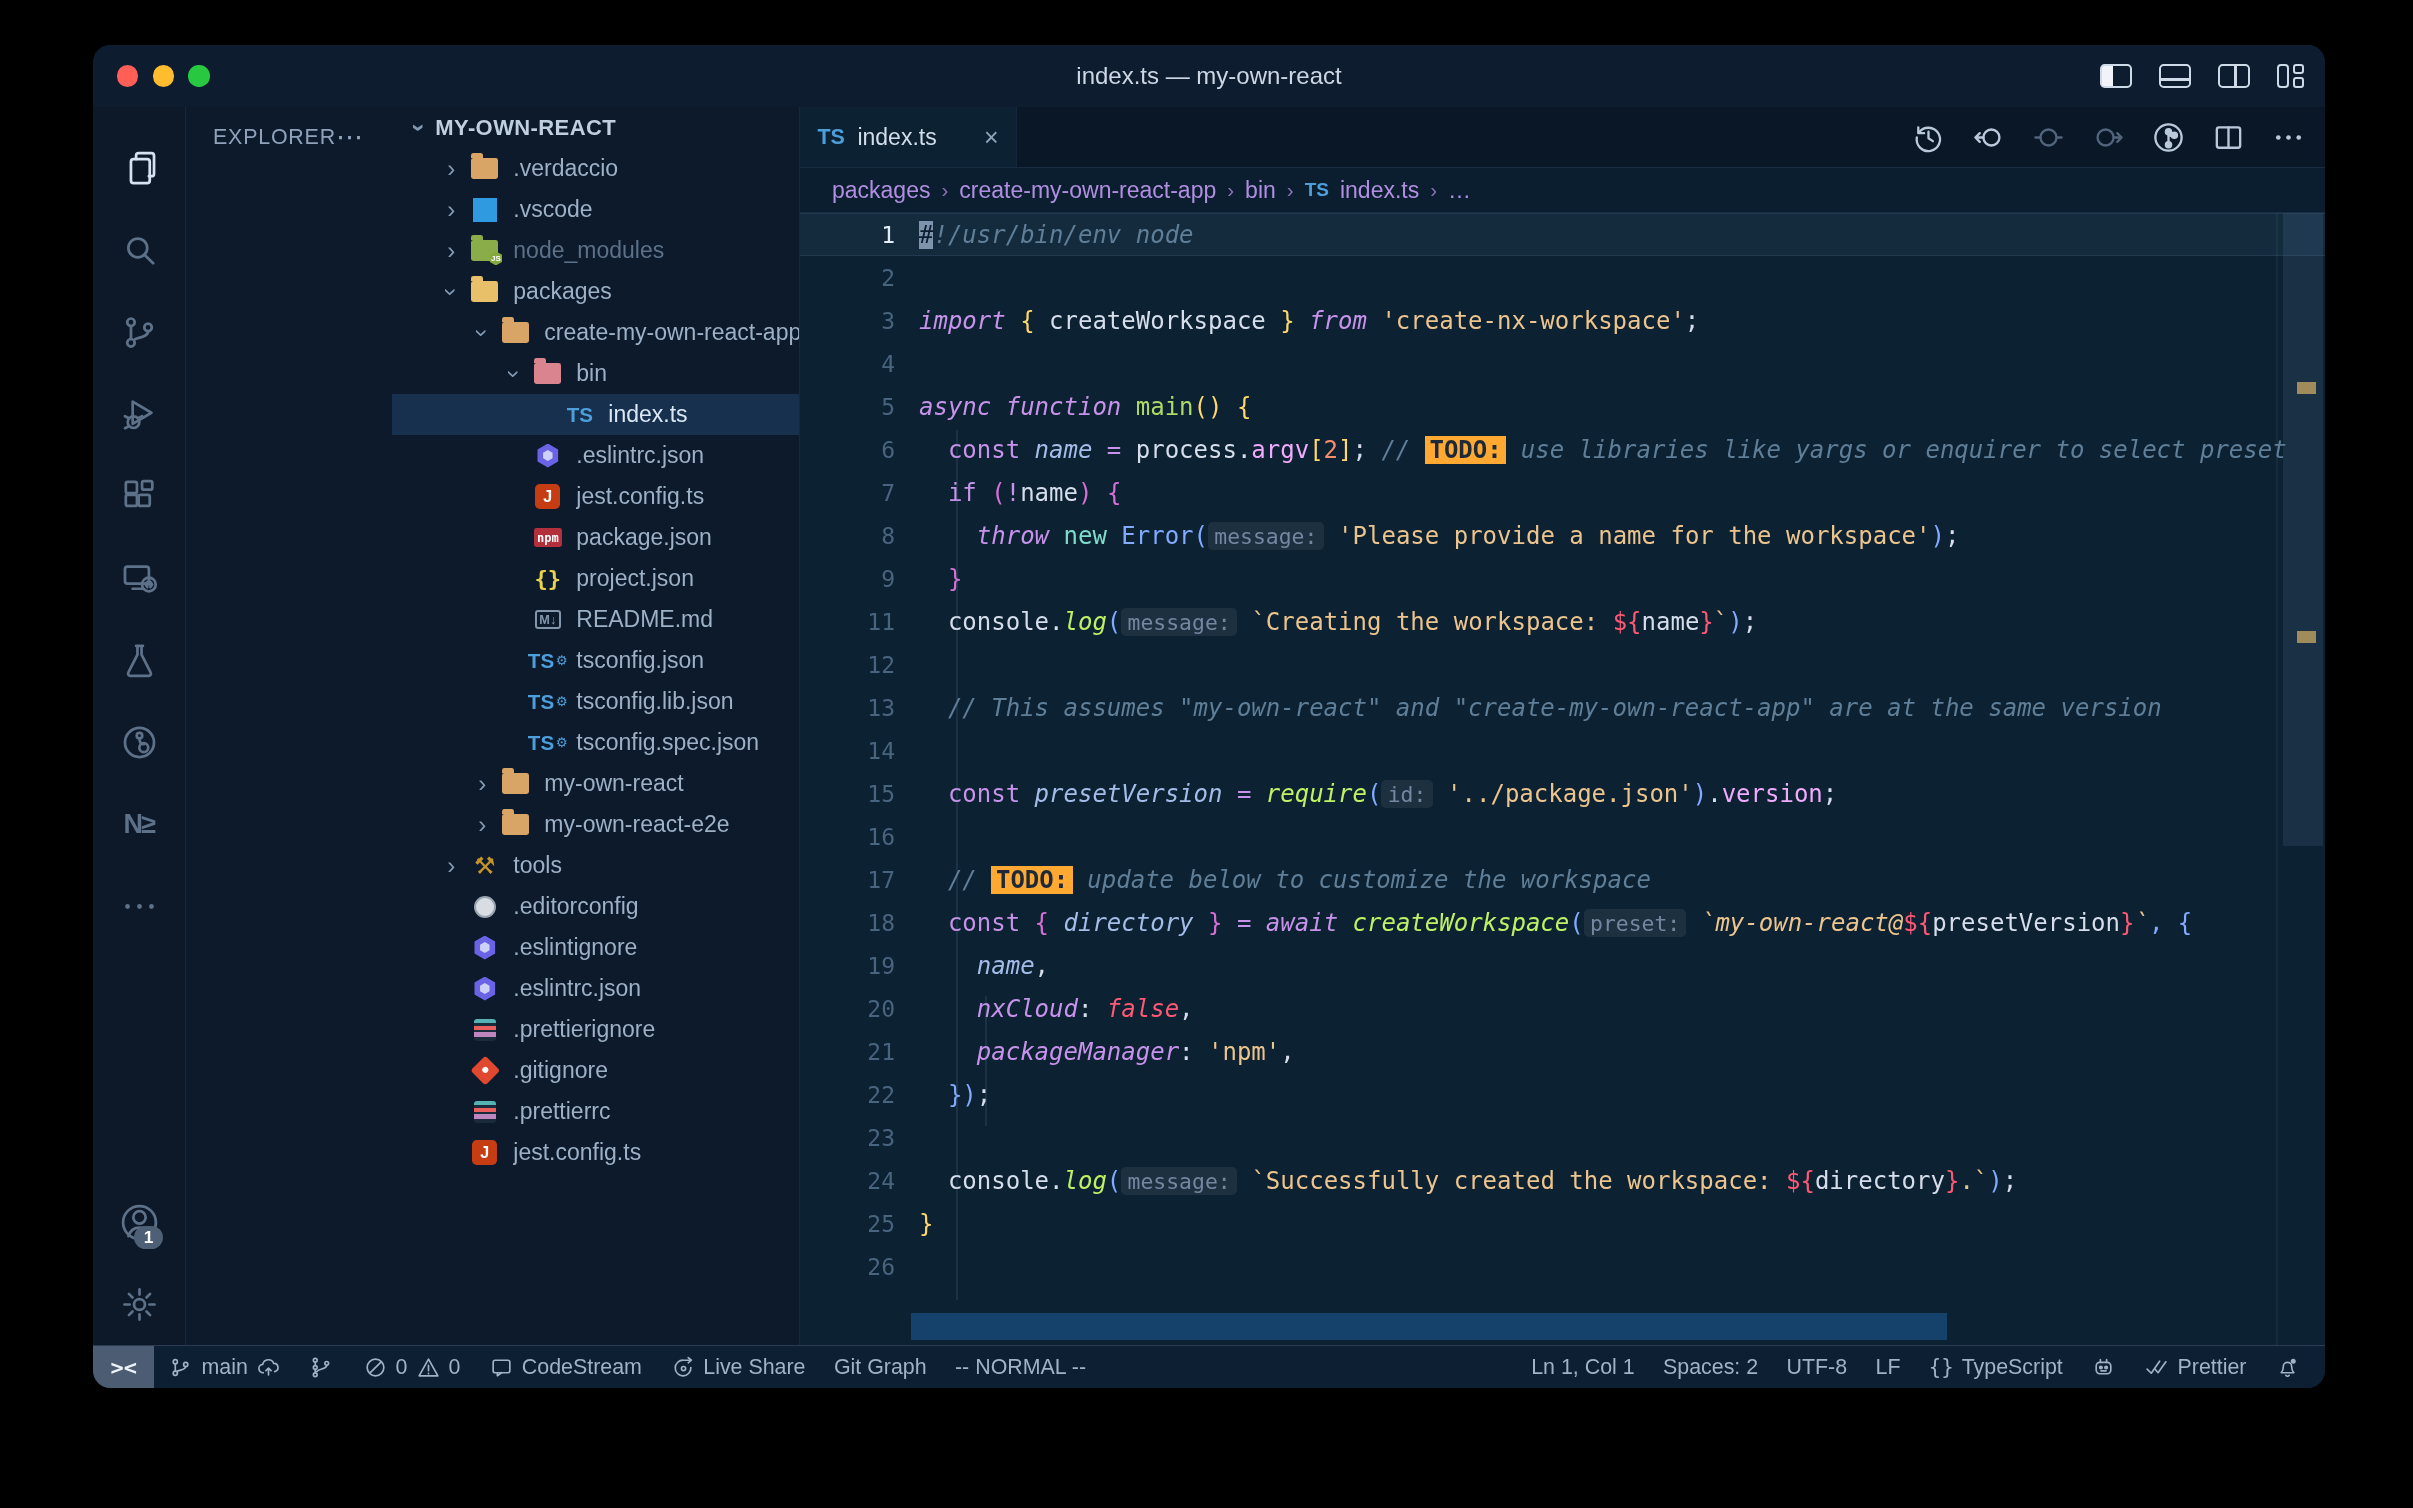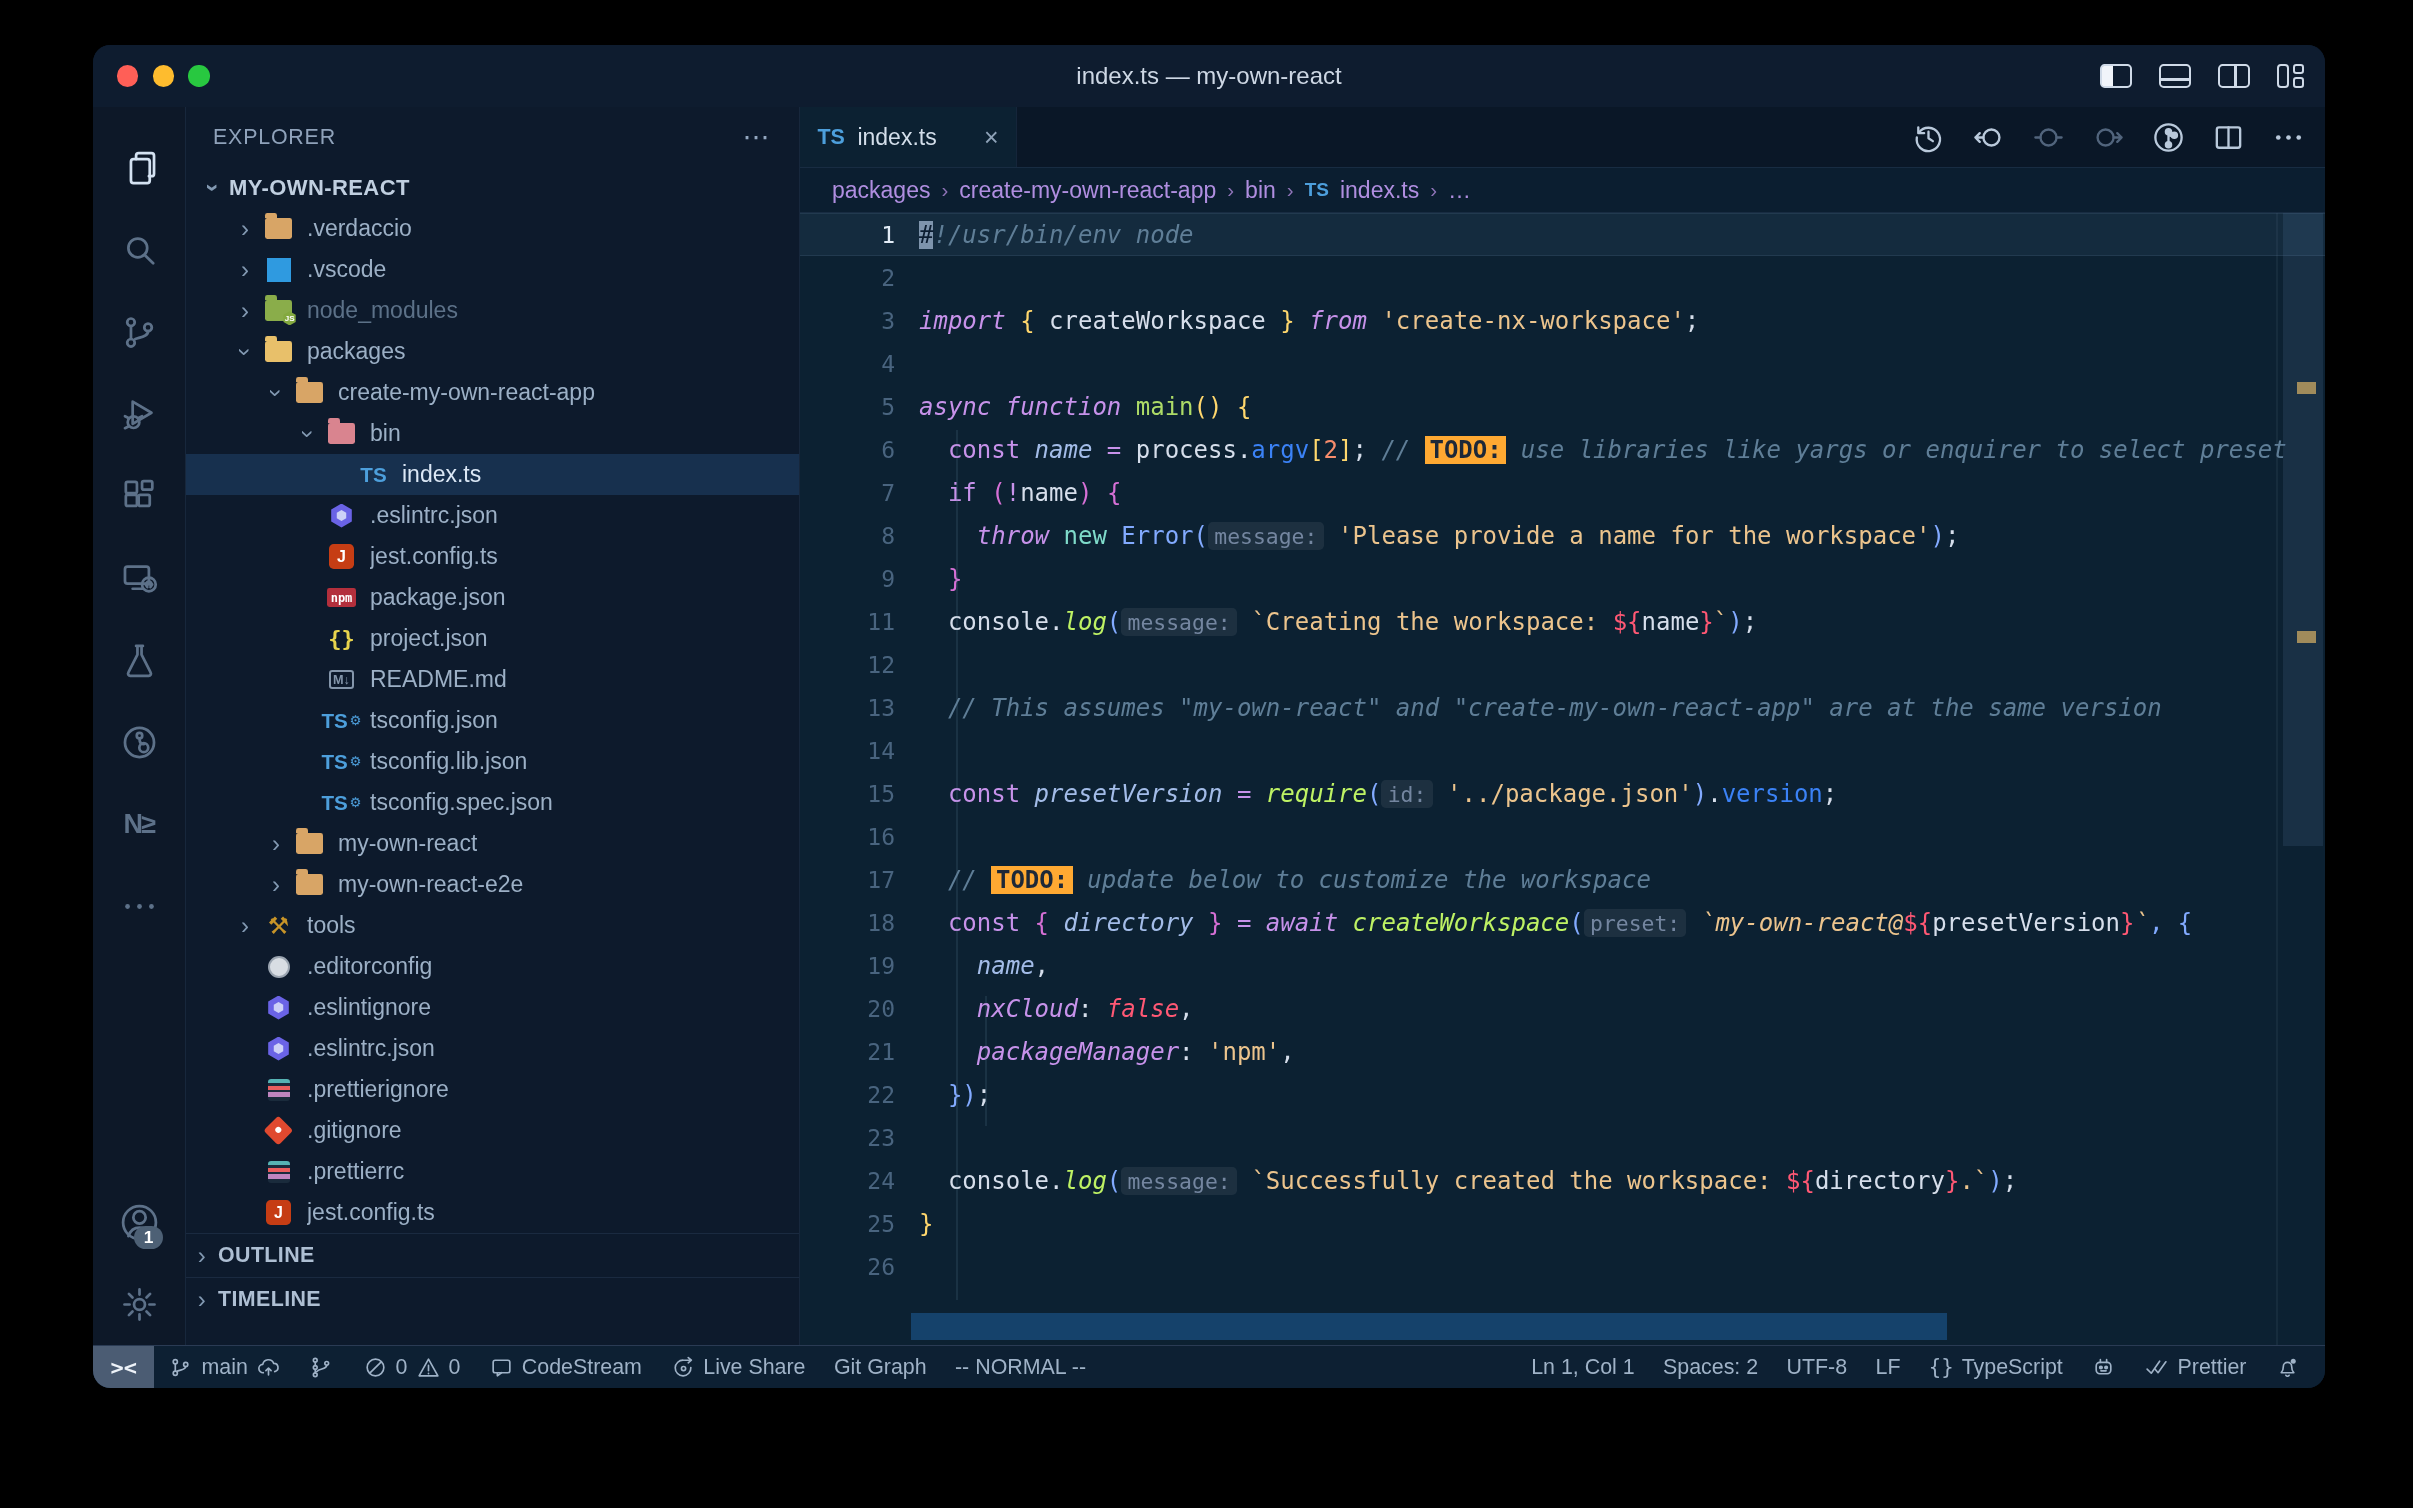--- a/index.html
+++ b/index.html
@@ -33,21 +33,21 @@
     display:flex; flex-direction:column; align-items:center; padding-top:20.6px; }
   .act-item { width:51px; height:82px; display:flex; align-items:center; justify-content:center; color:#5d7189; position:relative; cursor:pointer; }
   .act-item.active { color:#d4e2f2; }
   .act-item svg { width:41px; height:41px; }
   .act-spacer { flex:1; }
   .act-badge { position:absolute; right:1.6px; bottom:14.2px; background:#4d6075; color:#fff; font-size:17.4px; font-weight:bold;
     border-radius:14.2px; padding:0.8px 9.5px; }
   .nx-glyph { font-size:27px; font-weight:bold; letter-spacing:-1.6px; font-family:"Liberation Sans",sans-serif; }
 
   
-  .sidebar { width:614px; flex:0 0 614px; background:#0d1a2c; border-right:0.8px solid #17273c; display:flex; flex-direction:column; overflow:hidden; }
+  .sidebar { width:614px; flex:0 0 614px; background:#0d1a2c; border-right:0.8px solid #17273c; display:flex; overflow:hidden; }
   .sb-header { height:60px; flex:0 0 60px; display:flex; align-items:center; padding:0 27px; color:#8fa2ba; font-size:21.4px; letter-spacing:0.8px; }
   .sb-header .dots { margin-left:auto; color:#93a7c0; font-size:27px; letter-spacing:2.4px; cursor:pointer; }
   .tree { flex:0 0 auto; }
   .trow { height:41px; display:flex; align-items:center; font-size:23px; color:#9cb0c6; cursor:pointer; white-space:nowrap; }
   .trow.selected { background:#17304e; color:#dbe7f5; }
   .trow.dim { color:#5c7188; }
   .trow.rootrow { font-weight:bold; color:#c0cfe0; font-size:22px; letter-spacing:0.4px; }
   .chev { width:32px; flex:0 0 32px; text-align:center; color:#8299b2; font-size:24px; }
   .chev.exp { transform:rotate(90deg); }
   .spacer34 { width:32px; flex:0 0 32px; }
@@ -96,21 +96,21 @@
   .code-area { position:relative; flex:1; overflow:hidden; font-family:"DejaVu Sans Mono",monospace; font-size:24px; }
   .cline { height:43px; display:flex; align-items:center; position:relative; }
   .cline.current { background:rgba(110,145,185,.09); box-shadow:inset 0 0.8px 0 rgba(130,160,195,.18), inset 0 -0.8px 0 rgba(130,160,195,.18); }
   .gut { width:119px; flex:0 0 119px; text-align:right; padding-right:24px; color:#49647f; font-size:23px; user-select:none; }
   .cline.current .gut { color:#e2ecf7; }
   .ctext { white-space:pre; flex:1; overflow:hidden; color:#d6deeb; letter-spacing:0; }
   
   .cm{color:#5f7e97;font-style:italic} .k{color:#c792ea} .ki{color:#c792ea;font-style:italic}
   .w{color:#d6deeb} .vi{color:#a3bce8;font-style:italic} .pk{color:#c792ea;font-style:italic}
   .fn{color:#bef264;font-style:italic} .fny{color:#addb67} .cls{color:#82aaff}
-  .prop{color:#3b82f6} .s{color:#ecc48d} .si{color:#ecc48d;font-style:italic}
+  .prop{color:#f0abfc} .s{color:#ecc48d} .si{color:#ecc48d;font-style:italic}
   .num{color:#f78c6c} .red{color:#ff5874} .redi{color:#ff5874;font-style:italic} .teal{color:#7fdbca}
   .p1{color:#ffd76d} .p2{color:#d670d6} .p3{color:#82aaff}
   .hint{color:#7486a0; background:rgba(255,255,255,.07); border-radius:4.7px; padding:1.6px 6.3px; font-size:21.4px;}
   .todo{color:#1d2838; background:#ffa932; font-weight:bold; padding:1.6px 4.7px;}
   .cur{background:#7e94ac; color:#0c1d30; font-style:normal;}
   .indent-guide { position:absolute; width:1.6px; background:rgba(95,126,151,.18); }
   .ruler { position:absolute; top:0; bottom:0; width:1.6px; background:rgba(95,126,151,.12); }
   .vscroll { position:absolute; right:1.6px; top:0; width:40px; height:633px; background:rgba(96,133,173,.16); }
   .vmark { position:absolute; right:9.5px; width:19px; height:12px; background:rgba(185,155,95,.85); }
   .hscroll { position:absolute; left:111px; bottom:4.7px; width:1036px; height:27px; background:#15426b; }

